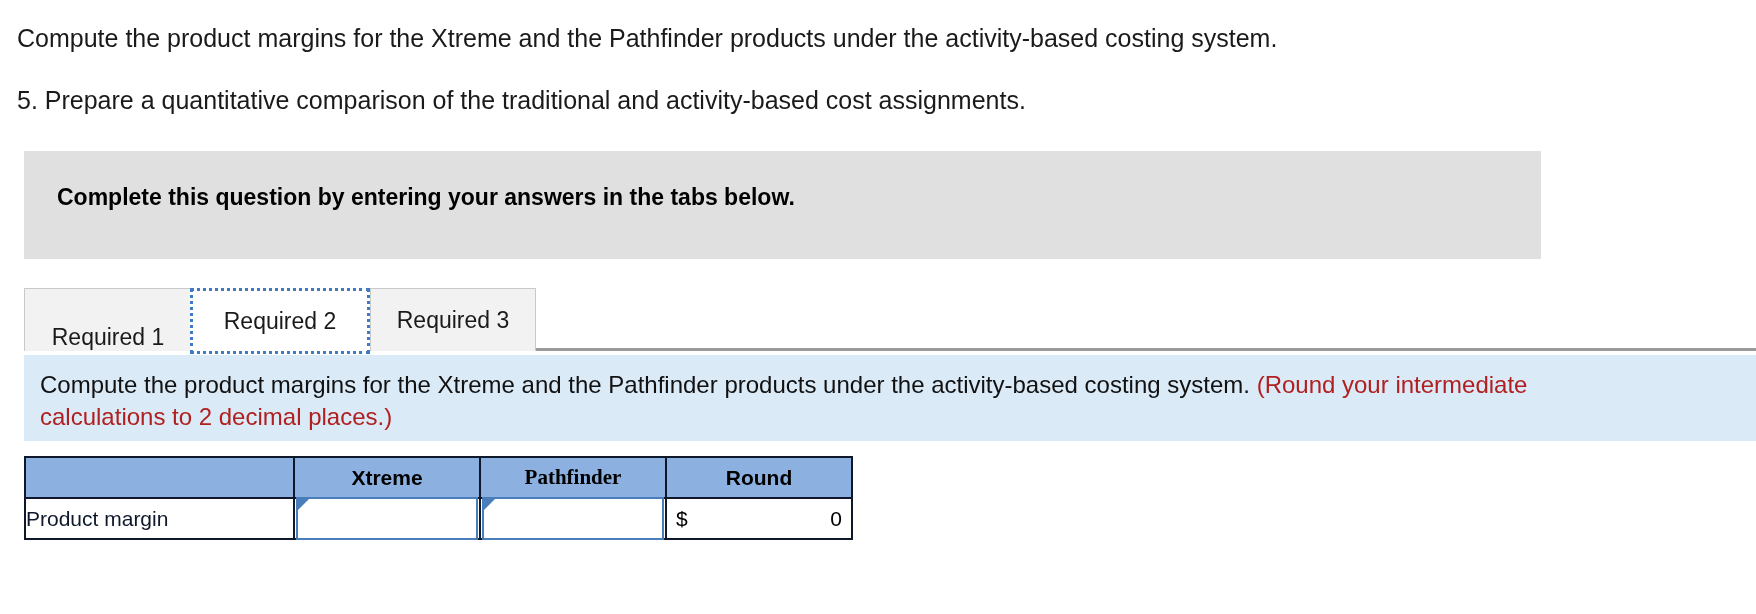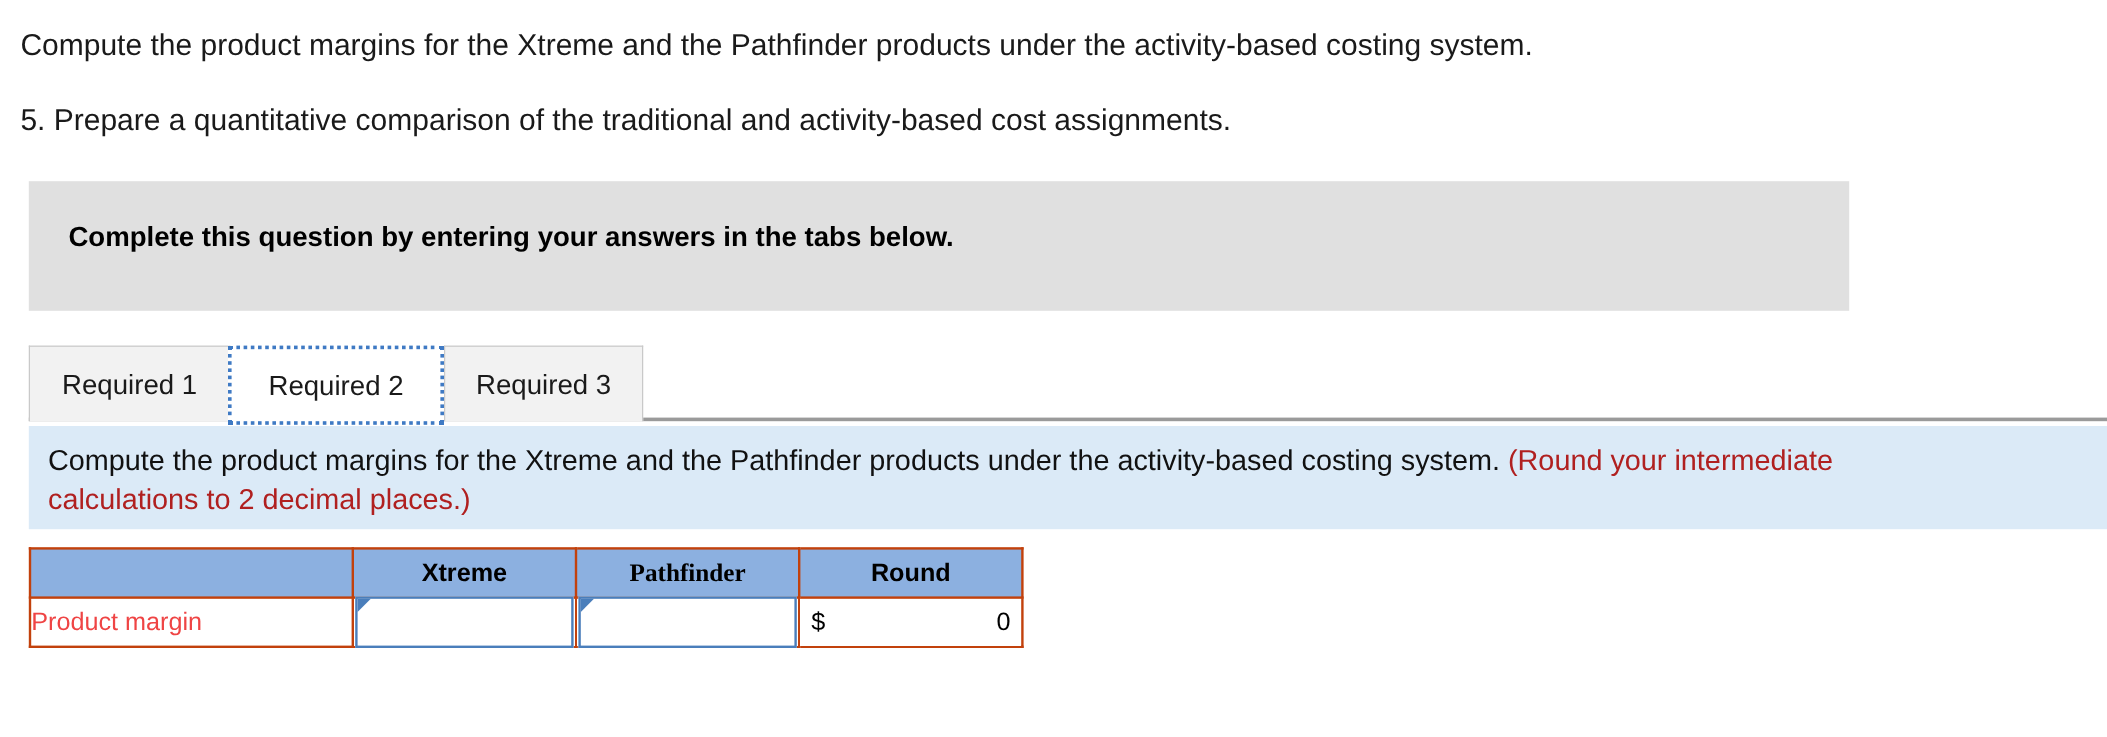--- a/index.html
+++ b/index.html
@@ -73,21 +73,21 @@
     white-space: nowrap;
     cursor: pointer;
   }
   .tab.active {
     background: #ffffff;
     border: 3px dotted #3f7ac4;
     border-bottom: 3px dotted #3f7ac4;
     z-index: 4;
     height: 66px;
   }
-  #tab-0 { left: 0px;   width: 168px; }
+  #tab-0 { left: 0px;   width: 168px; align-items: flex-end; }
   #tab-1 { left: 166px; width: 180px; }
   #tab-2 { left: 346px; width: 166px; }
 
   
   #instr {
     position: absolute;
     left: 24px;
     top: 355px;
     width: 1732px;
     height: 86px;
@@ -106,21 +106,21 @@
   
   #tbl {
     position: absolute;
     left: 24px;
     top: 456px;
     border-collapse: collapse;
     table-layout: fixed;
     font-size: 21px;
   }
   #tbl td {
-    border: 2px solid #c2410c;
+    border: 2px solid #0f172a;
     height: 41px;
     padding: 0;
     box-sizing: border-box;
     background: #ffffff;
     margin-left: 42px;
   }
   #tbl thead td {
     background: #8cb0e0;
     font-weight: bold;
     text-align: center;
@@ -128,21 +128,21 @@
     font-size: 21px;
   }
   .c-label  { width: 269px; }
   .c-xtreme { width: 186px; }
   .c-path   { width: 186px; font-family: Liberation Serif, serif; }
   .c-total  { width: 186px; }
 
   .rowlabel {
     padding-left: 8px;
     font-size: 21px;
-    color: #ef4444;
+    color: #0f172a;
     vertical-align: middle;
     white-space: nowrap;
   }
 
   
   .inputcell { position: relative; padding: 0; }
   .entrybox {
     position: absolute;
     left: 1px;
     top: -2px;

